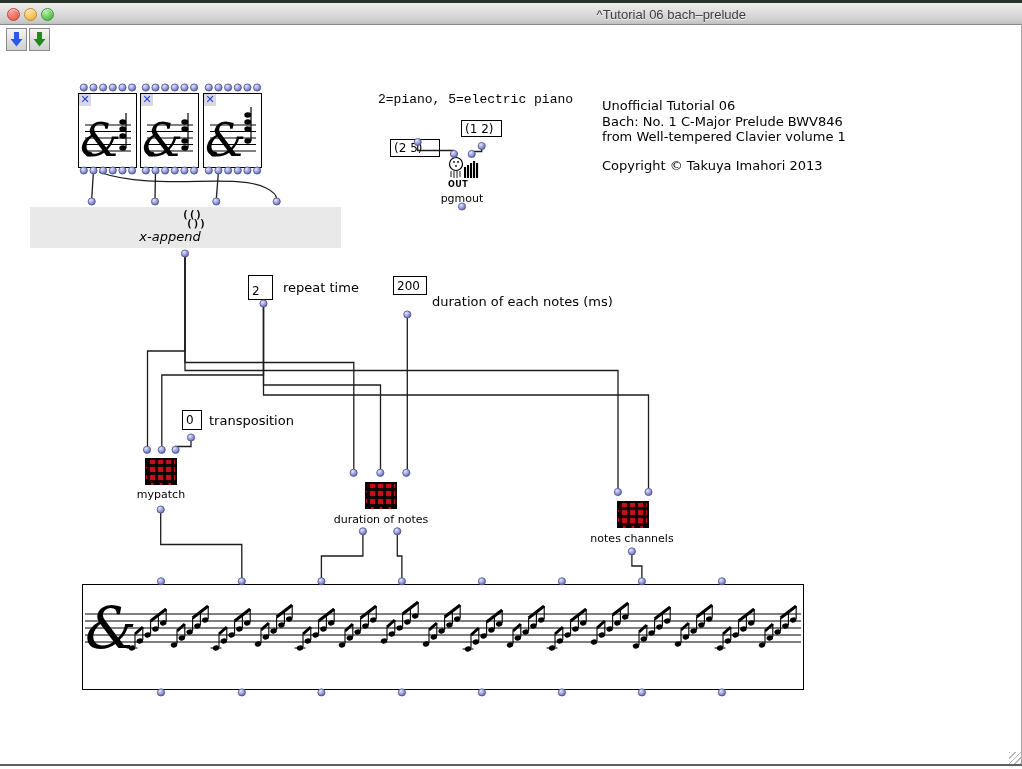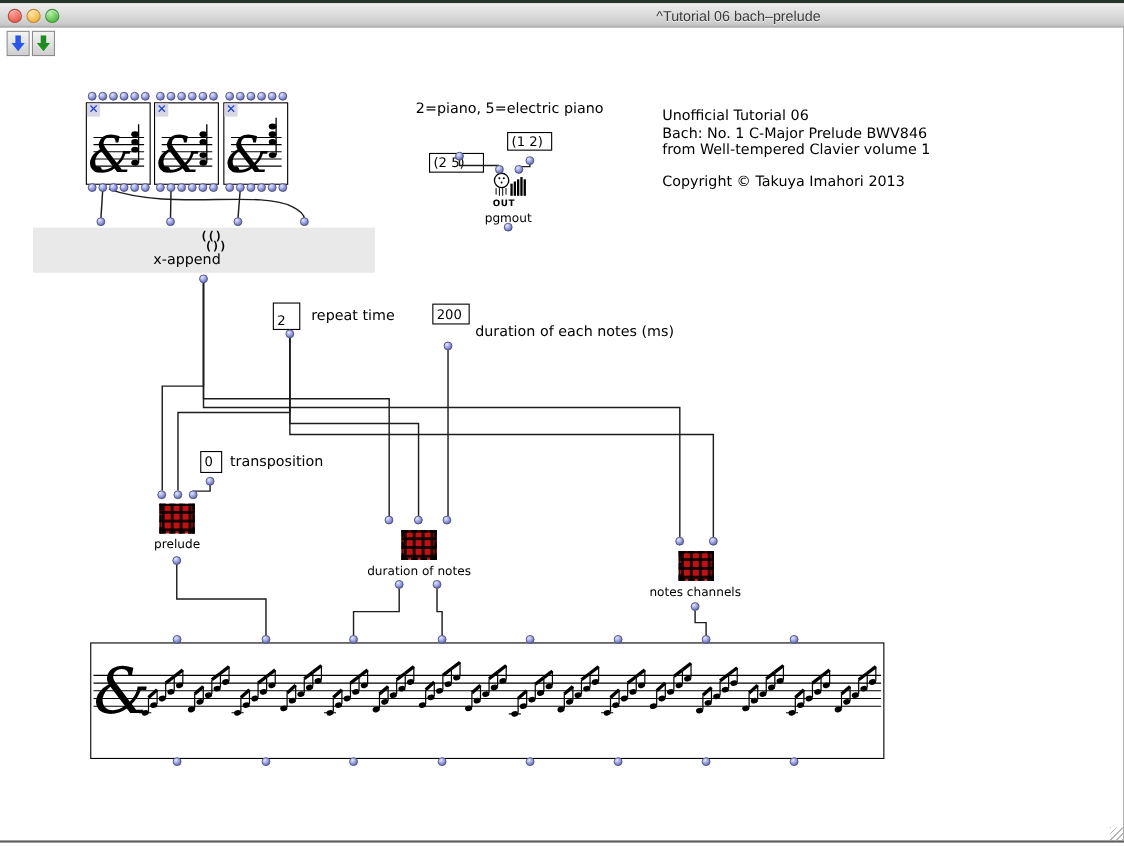--- a/index.html
+++ b/index.html
@@ -21,21 +21,21 @@
   #canvas{position:absolute;left:0;top:24px;width:1022px;height:741px;}
   #overlay{position:absolute;left:0;top:0;width:1022px;height:741px;z-index:30;pointer-events:none;}
   .comment{position:absolute;font-size:13px;color:#000;white-space:nowrap;z-index:10;}
   .valbox{position:absolute;background:#fff;border:1px solid #000;font-size:12px;color:#000;
     box-sizing:border-box;padding-left:3px;z-index:10;}
   .obj-label{position:absolute;font-size:11px;color:#000;white-space:nowrap;text-align:center;z-index:10;}
   #xappend-box{position:absolute;left:30px;top:183px;width:311px;height:41px;background:#e9e9e9;z-index:5;}
   #xappend-icon{position:absolute;left:142px;top:3px;width:40px;text-align:center;
     font-family:"DejaVu Sans Mono",monospace;font-weight:bold;font-size:11px;line-height:9px;color:#000;}
   #xappend-icon .l2{margin-left:8px;}
-  #xappend-label{position:absolute;left:0;top:22px;width:280px;text-align:center;font-size:13px;}
+  #xappend-label{position:absolute;left:0;top:22px;width:280px;text-align:center;font-size:13px;font-style:italic;}
   .plaid-icon{position:absolute;width:32px;height:27px;z-index:10;
     background:
       repeating-linear-gradient(90deg, rgba(0,0,0,.85) 0 3px, rgba(0,0,0,0) 3px 8px),
       repeating-linear-gradient(0deg, rgba(0,0,0,.85) 0 3px, rgba(0,0,0,0) 3px 8px),
       #c01212;
     border:2px dashed #000;box-sizing:border-box;}
   .chord-box{position:absolute;width:57px;height:73px;background:#fff;border:1px solid #000;z-index:5;}
   .xdel{position:absolute;left:0px;top:0px;width:12px;height:12px;background:#d8d8e4;
     color:#1b3fd4;font-size:11px;font-weight:bold;line-height:12px;text-align:center;z-index:6;}
   #staff-box{position:absolute;left:82px;top:560px;width:720px;height:104px;background:#fff;
@@ -74,21 +74,21 @@
 <div id="canvas">
 
   <div id="xappend-box">
     <div id="xappend-icon">
       <div class="l1">(()</div>
       <div class="l2">())</div>
     </div>
     <div id="xappend-label">x-append</div>
   </div>
 
-  <span class="comment" style="left:378px;top:68px;">2=piano, 5=electric piano</span>
+  <span class="comment" style="left:378px;top:68px;font-family:Liberation Mono, monospace;">2=piano, 5=electric piano</span>
 
   <div class="valbox" style="left:390px;top:96px;width:50px;height:18px;line-height:17px;margin-top:19px;">(2 5)</div>
   <div class="valbox" style="left:461px;top:96px;width:41px;height:17px;line-height:16px;">(1 2)</div>
 
   <svg id="pgm-icon" width="34" height="34">
     <circle cx="10" cy="9" r="6.5" fill="#fff" stroke="#000" stroke-width="1.2"></circle>
     <circle cx="8" cy="7" r="0.9" fill="#000"></circle>
       <circle cx="12" cy="7" r="0.9" fill="#000"></circle>
       <circle cx="10" cy="11" r="0.9" fill="#000"></circle>
     <g stroke="#000" stroke-width="0.9">
@@ -118,21 +118,21 @@
   <div class="valbox" style="left:248px;top:251px;width:25px;height:25px;display:flex;align-items:flex-end;padding-bottom:1px;">2</div>
   <span class="comment" style="left:283px;top:256px;">repeat time</span>
 
   <div class="valbox" style="left:393px;top:252px;width:34px;height:19px;line-height:18px;">200</div>
   <span class="comment" style="left:432px;top:270px;">duration of each notes (ms)</span>
 
   <div class="valbox" style="left:182px;top:386px;width:20px;height:20px;line-height:18px;">0</div>
   <span class="comment" style="left:209px;top:389px;">transposition</span>
 
   <div class="plaid-icon" style="left:145px;top:434px;"></div>
-  <div class="obj-label" style="left:126px;top:464px;width:70px;">prelude</div>
+  <div class="obj-label" style="left:126px;top:464px;width:70px;">mypatch</div>
 
   <div class="plaid-icon" style="left:365px;top:458px;"></div>
   <div class="obj-label" style="left:326px;top:489px;width:110px;">duration of notes</div>
 
   <div class="plaid-icon" style="left:617px;top:477px;"></div>
   <div class="obj-label" style="left:587px;top:508px;width:90px;">notes channels</div>
 
   <div id="staff-box">
     <svg id="staff-svg" width="720" height="104">
         <line x1="2" y1="29" x2="718" y2="29" stroke="#000" stroke-width="1"></line>

